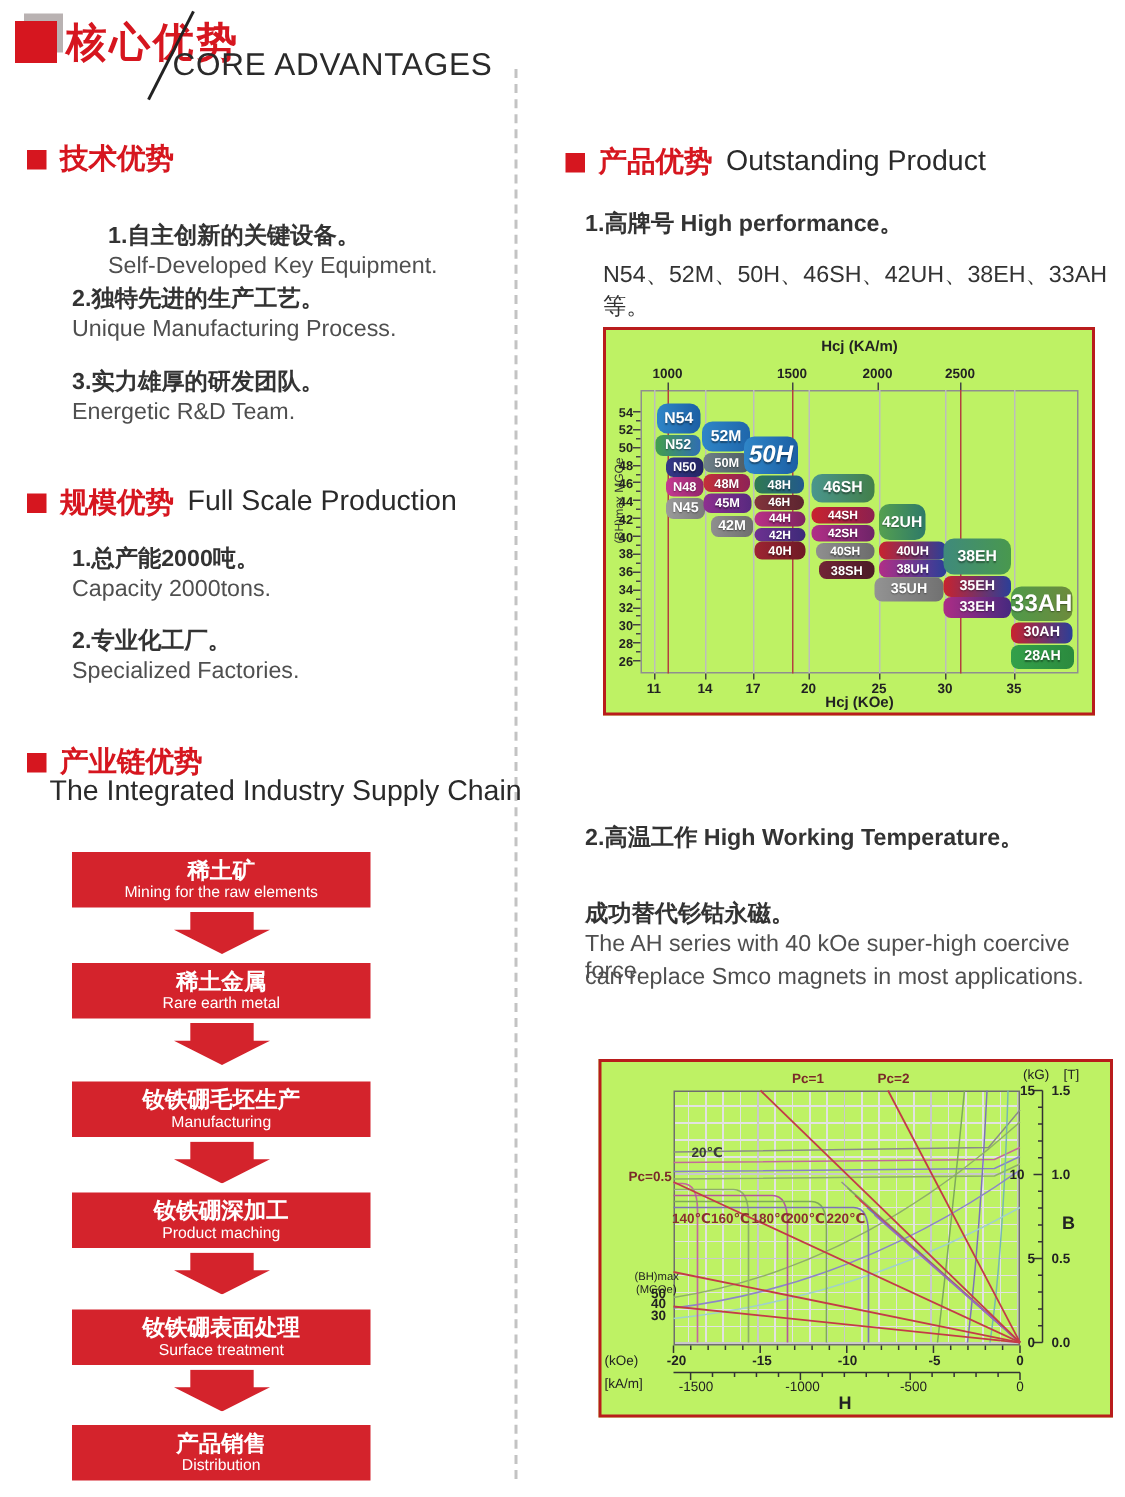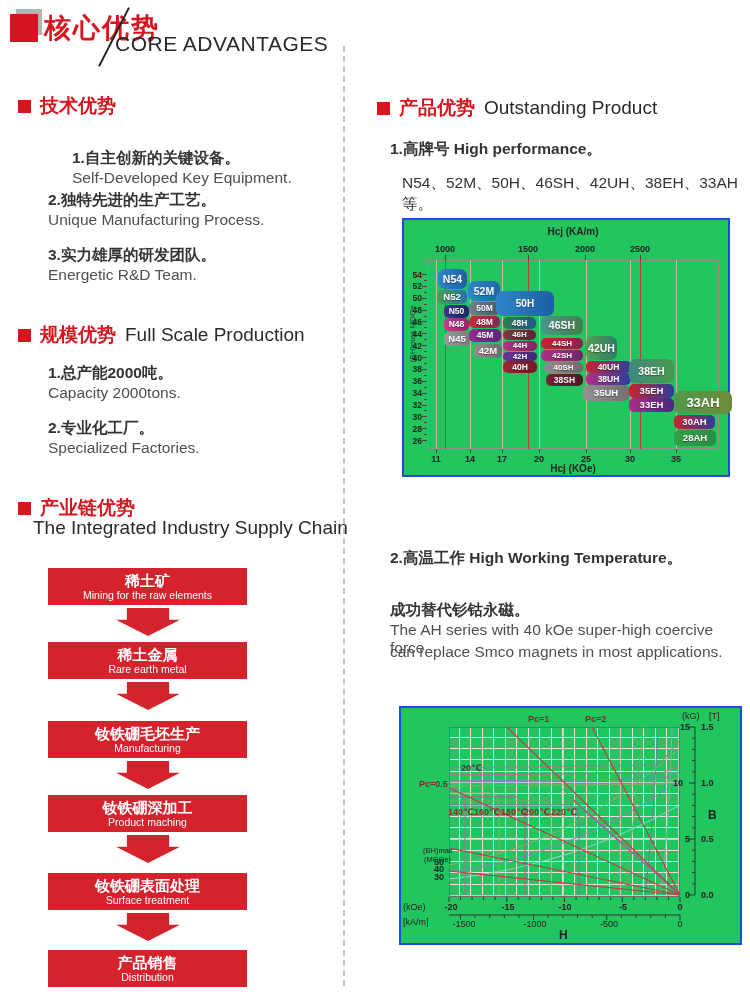--- a/index.html
+++ b/index.html
@@ -29,21 +29,21 @@
             display:flex;flex-direction:column;align-items:center;justify-content:center;}
   .flow-cn{font-size:15px;font-weight:bold;line-height:17px;}
   .flow-en{font-size:10.5px;line-height:12px;}
   .flow-arrow{position:absolute;left:68px;width:64px;height:28px;background:#d4232c;
               clip-path:polygon(17% 0,83% 0,83% 42%,100% 42%,50% 100%,0 42%,17% 42%);}
   
   .rp{font-size:15.5px;color:#333;}
   .rp-bold{font-weight:bold;}
   .rp-gray{color:#4f4f4f;}
   
-  .chartbox{background:#22c55e;border:2px solid #1d4ed8;}
+  .chartbox{background:#bef264;border:2px solid #b91c1c;}
   #chart1{left:402px;top:218px;width:324px;height:255px;}
   #chart2{left:399px;top:706px;width:339px;height:235px;}
   .c1-plot{position:absolute;left:23px;top:40px;width:292px;height:189px;border:1px solid #8f8f8f;box-sizing:border-box;}
   .c1-title{position:absolute;top:6px;left:69px;width:200px;text-align:center;font-size:10px;font-weight:bold;color:#222;}
   .c1-xlabel{position:absolute;top:243px;left:69px;width:200px;text-align:center;font-size:10px;font-weight:bold;color:#222;}
   .c1-ylabel{position:absolute;left:4px;top:85px;writing-mode:vertical-rl;transform:rotate(180deg);font-size:8px;color:#333;}
   .c1-ticklab{position:absolute;width:26px;text-align:center;font-size:9px;font-weight:bold;color:#222;}
   .c1-ytick{position:absolute;width:16px;text-align:right;font-size:8.5px;font-weight:bold;color:#222;}
   .vline{position:absolute;width:1px;}
   .tickmark{position:absolute;background:#444;}
@@ -235,39 +235,39 @@
       <div class="gblock" style="left:34px;top:49px;width:29px;height:20px;line-height:20px;font-size:10.5px;border-radius:7px;background:linear-gradient(90deg,#2f86c8,#1c5fa4);">N54</div>
       <div class="gblock" style="left:33px;top:70px;width:30px;height:14px;line-height:14px;font-size:9.5px;border-radius:5px;background:linear-gradient(90deg,#44a04c,#2f6db3);">N52</div>
       <div class="gblock" style="left:40px;top:85px;width:25px;height:13px;line-height:13px;font-size:8.5px;border-radius:5px;background:linear-gradient(90deg,#35398a,#232462);">N50</div>
       <div class="gblock" style="left:40px;top:98px;width:25px;height:13px;line-height:13px;font-size:8.5px;border-radius:5px;background:linear-gradient(90deg,#c53a92,#93266c);">N48</div>
       <div class="gblock" style="left:40px;top:112px;width:26px;height:14px;line-height:14px;font-size:9.5px;border-radius:5px;background:linear-gradient(90deg,#9b9b9b,#7a7a7a);">N45</div>
       <div class="gblock" style="left:64px;top:61px;width:32px;height:20px;line-height:20px;font-size:10.5px;border-radius:7px;background:linear-gradient(90deg,#2f86c8,#1f66ab);">52M</div>
       <div class="gblock" style="left:65px;top:82px;width:31px;height:13px;line-height:13px;font-size:8.5px;border-radius:5px;background:linear-gradient(90deg,#6e8089,#4d5c63);">50M</div>
       <div class="gblock" style="left:65px;top:96px;width:31px;height:12px;line-height:12px;font-size:8.5px;border-radius:5px;background:linear-gradient(90deg,#c42f3a,#8e2357);">48M</div>
       <div class="gblock" style="left:65px;top:109px;width:32px;height:13px;line-height:13px;font-size:8.5px;border-radius:5px;background:linear-gradient(90deg,#8e3090,#57297f);">45M</div>
       <div class="gblock" style="left:70px;top:124px;width:28px;height:14px;line-height:14px;font-size:9.5px;border-radius:5px;background:linear-gradient(90deg,#8f8f8f,#6e6e6e);">42M</div>
-      <div class="gblock" style="left:92px;top:71px;width:58px;height:25px;line-height:25px;font-size:10px;border-radius:7px;background:linear-gradient(90deg,#2f86c8,#1c5fa4);">50H</div>
+      <div class="gblock" style="left:92px;top:71px;width:36px;height:25px;line-height:25px;font-size:16px;border-radius:7px;background:linear-gradient(90deg,#2f86c8,#1c5fa4);font-style:italic;">50H</div>
       <div class="gblock" style="left:99px;top:97px;width:33px;height:12px;line-height:12px;font-size:8.5px;border-radius:5px;background:linear-gradient(90deg,#2f7a52,#22598c);">48H</div>
       <div class="gblock" style="left:99px;top:110px;width:33px;height:10px;line-height:10px;font-size:8px;border-radius:5px;background:linear-gradient(90deg,#82343c,#5c2530);">46H</div>
       <div class="gblock" style="left:99px;top:121px;width:34px;height:10px;line-height:10px;font-size:8px;border-radius:5px;background:linear-gradient(90deg,#bb3188,#7d2560);">44H</div>
       <div class="gblock" style="left:99px;top:132px;width:34px;height:9px;line-height:9px;font-size:8px;border-radius:5px;background:linear-gradient(90deg,#6d3191,#3d2a79);">42H</div>
       <div class="gblock" style="left:99px;top:141px;width:34px;height:12px;line-height:12px;font-size:8.5px;border-radius:5px;background:linear-gradient(90deg,#9e2432,#6e1a25);">40H</div>
       <div class="gblock" style="left:137px;top:96px;width:42px;height:19px;line-height:19px;font-size:10.5px;border-radius:7px;background:linear-gradient(90deg,#4a968d,#427f4a);">46SH</div>
       <div class="gblock" style="left:137px;top:118px;width:42px;height:11px;line-height:11px;font-size:8px;border-radius:5px;background:linear-gradient(90deg,#c8232f,#8c2050);">44SH</div>
       <div class="gblock" style="left:137px;top:130px;width:42px;height:11px;line-height:11px;font-size:8px;border-radius:5px;background:linear-gradient(90deg,#b12e87,#6e2468);">42SH</div>
       <div class="gblock" style="left:140px;top:142px;width:39px;height:11px;line-height:11px;font-size:8px;border-radius:5px;background:linear-gradient(90deg,#8f8f8f,#6c6c6c);">40SH</div>
       <div class="gblock" style="left:142px;top:154px;width:37px;height:12px;line-height:12px;font-size:8.5px;border-radius:5px;background:linear-gradient(90deg,#722636,#4b1a26);">38SH</div>
       <div class="gblock" style="left:182px;top:116px;width:31px;height:24px;line-height:24px;font-size:10.5px;border-radius:7px;background:linear-gradient(90deg,#55a050,#2e7a68);">42UH</div>
       <div class="gblock" style="left:182px;top:141px;width:45px;height:12px;line-height:12px;font-size:8.5px;border-radius:5px;background:linear-gradient(90deg,#c8232f,#2b3f98);">40UH</div>
       <div class="gblock" style="left:182px;top:153px;width:45px;height:12px;line-height:12px;font-size:8.5px;border-radius:5px;background:linear-gradient(90deg,#b12e87,#2b3f98);">38UH</div>
       <div class="gblock" style="left:179px;top:165px;width:46px;height:16px;line-height:16px;font-size:9.5px;border-radius:5px;background:linear-gradient(90deg,#939393,#717171);">35UH</div>
       <div class="gblock" style="left:225px;top:139px;width:45px;height:24px;line-height:24px;font-size:10.5px;border-radius:7px;background:linear-gradient(90deg,#3f8a7c,#49984e);">38EH</div>
       <div class="gblock" style="left:225px;top:164px;width:45px;height:14px;line-height:14px;font-size:9.5px;border-radius:5px;background:linear-gradient(90deg,#c8232f,#2b3f98);">35EH</div>
       <div class="gblock" style="left:225px;top:178px;width:45px;height:14px;line-height:14px;font-size:9.5px;border-radius:5px;background:linear-gradient(90deg,#ad2d86,#46297f);">33EH</div>
-      <div class="gblock" style="left:270px;top:171px;width:58px;height:23px;line-height:23px;font-size:13px;border-radius:7px;background:linear-gradient(90deg,#4f9a4a,#6d8a3c);">33AH</div>
+      <div class="gblock" style="left:270px;top:171px;width:41px;height:23px;line-height:23px;font-size:16px;border-radius:7px;background:linear-gradient(90deg,#4f9a4a,#6d8a3c);">33AH</div>
       <div class="gblock" style="left:270px;top:195px;width:41px;height:14px;line-height:14px;font-size:9.5px;border-radius:5px;background:linear-gradient(90deg,#c8232f,#2b3f98);">30AH</div>
       <div class="gblock" style="left:270px;top:210px;width:42px;height:16px;line-height:16px;font-size:9.5px;border-radius:5px;background:linear-gradient(90deg,#33a04a,#2b8a3e);">28AH</div>
     </div>
 
   <div class="abs rp rp-bold" style="left:390px;top:548px;">2.高温工作 High Working Temperature。</div>
   <div class="abs item-cn" style="left:390px;top:600px;">成功替代钐钴永磁。</div>
   <div class="abs rp rp-gray" style="left:390px;top:621px;">The AH series with 40 kOe super-high coercive force</div>
   <div class="abs rp rp-gray" style="left:390px;top:643px;">can replace Smco magnets in most applications.</div>
 
   <div id="chart2" class="abs chartbox">

